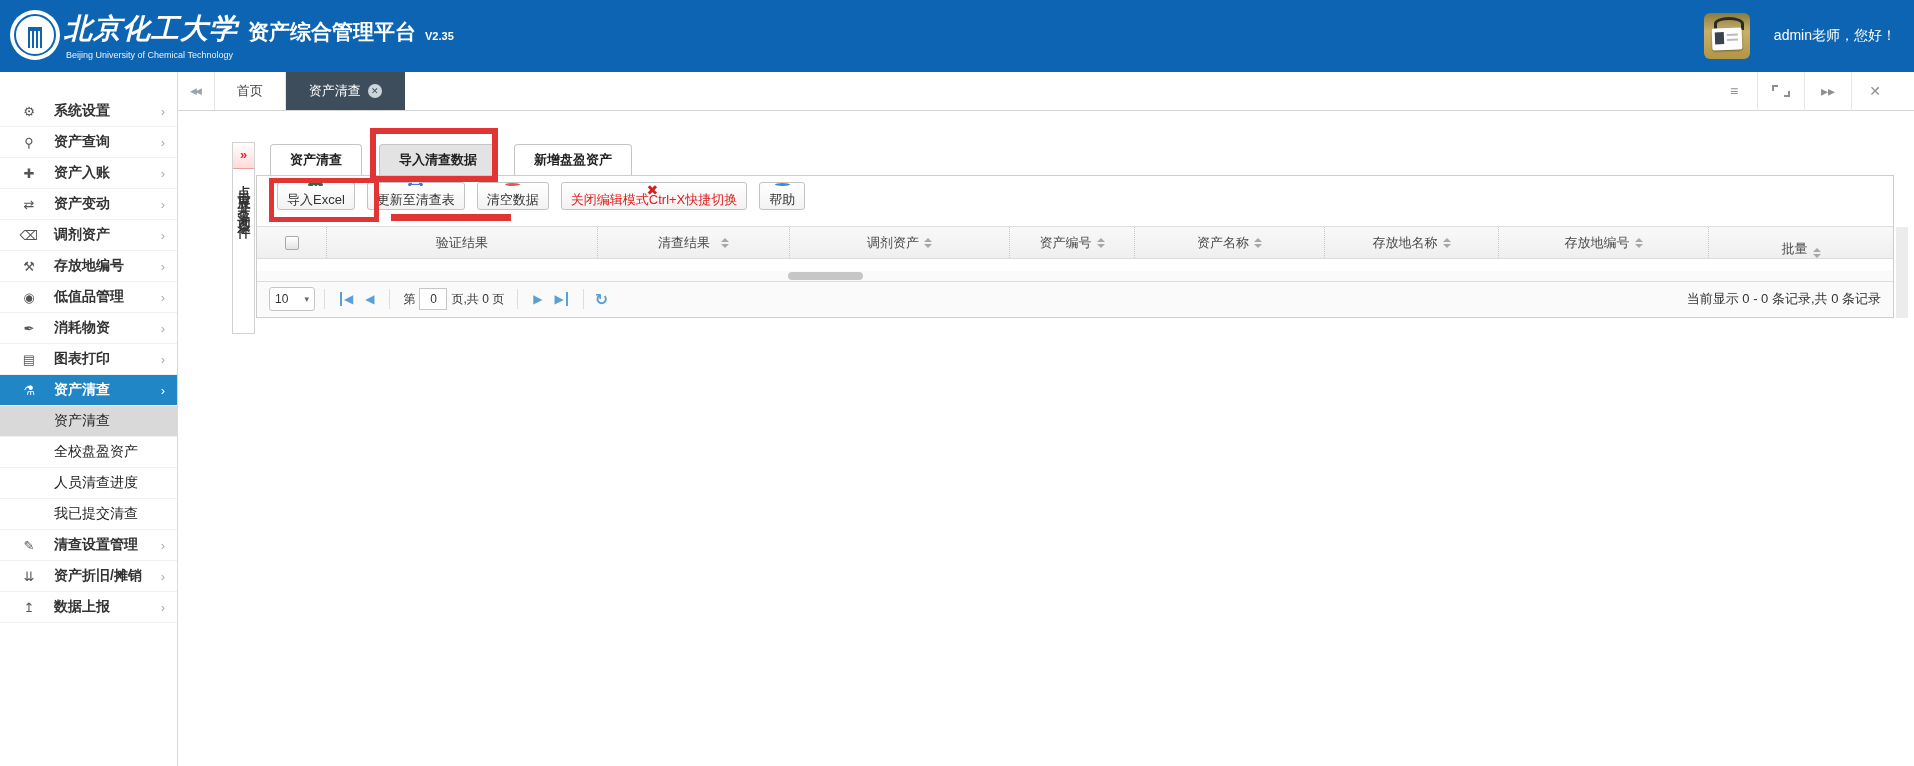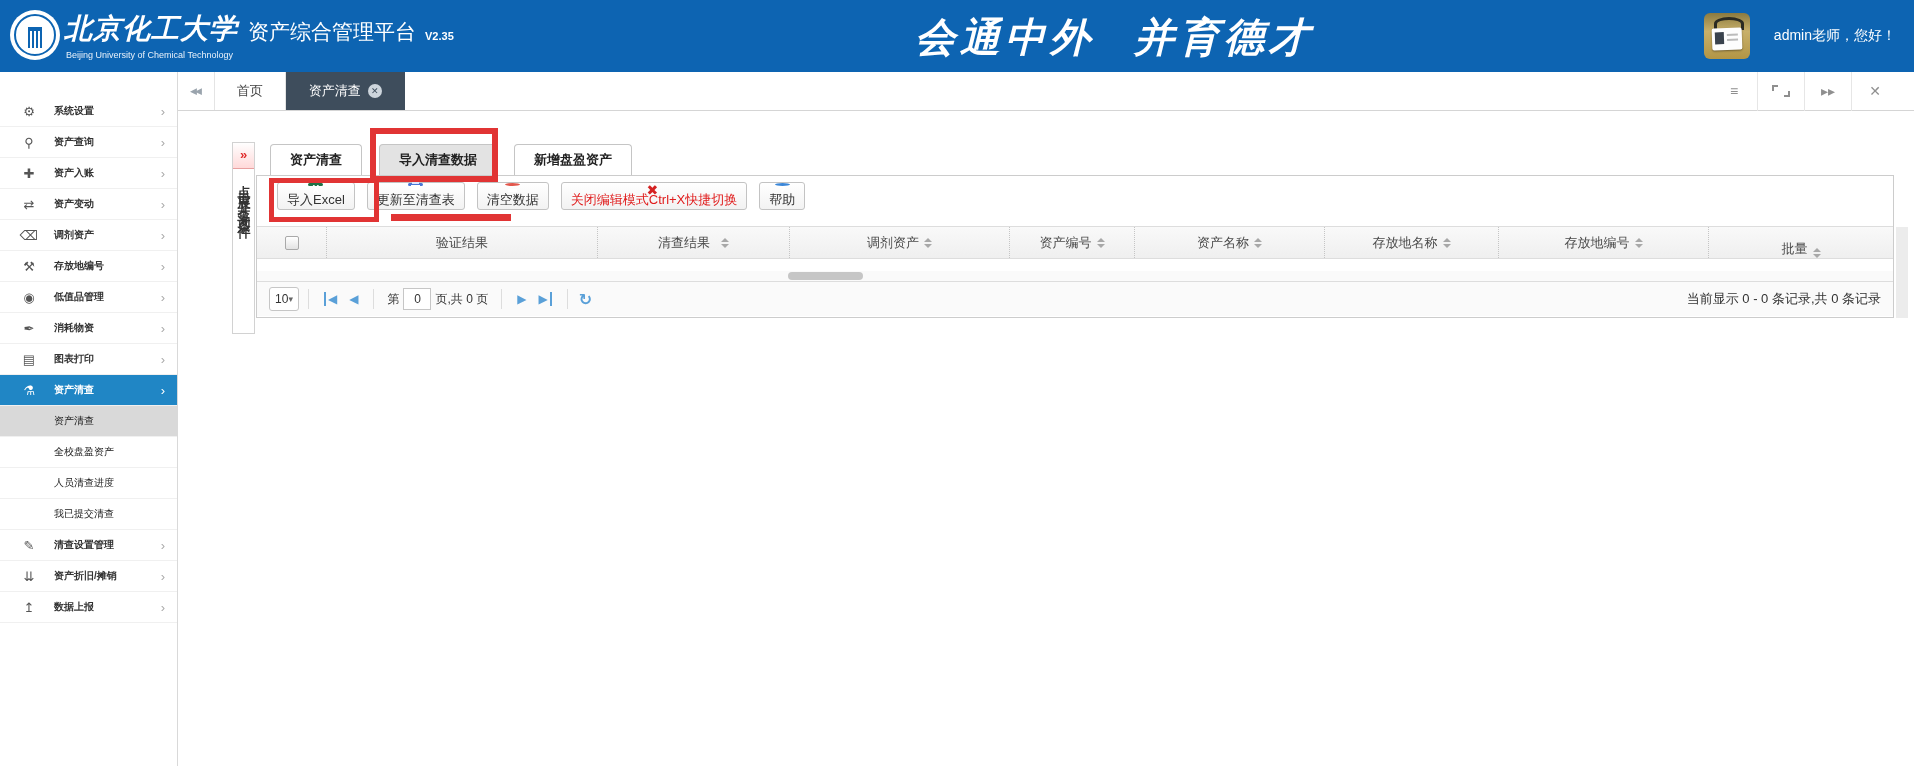--- a/index.html
+++ b/index.html
@@ -9,21 +9,21 @@
 
   
   .hdr { position:absolute; left:0; top:0; width:1914px; height:72px; background:#0d64b2; }
   .logo { position:absolute; left:10px; top:10px; width:50px; height:50px; background:#fff; border-radius:50%; }
   .logo::before { content:""; position:absolute; left:4px; top:4px; right:4px; bottom:4px; border:2px solid #0d64b2; border-radius:50%; }
   .logo::after { content:""; position:absolute; left:18px; top:17px; width:14px; height:17px;
       background:repeating-linear-gradient(90deg,#0d64b2 0 2px,#fff 2px 4px); border-top:4px solid #0d64b2; }
   .univ-cn { position:absolute; left:64px; top:10px; color:#fff; font-size:28px; font-weight:bold; font-style:italic;
       font-family:"DejaVu Serif","Liberation Serif",serif; letter-spacing:1px; white-space:nowrap; }
   .univ-en { position:absolute; left:66px; top:50px; color:#e8f1fa; font-size:9px; font-weight:normal; white-space:nowrap; }
-  .app-title { position:absolute; left:248px; top:18px; color:#fff; font-size:21px; font-weight:normal; white-space:nowrap; }
+  .app-title { position:absolute; left:248px; top:18px; color:#fff; font-size:21px; font-weight:bold; white-space:nowrap; }
   .app-ver { position:absolute; left:425px; top:30px; color:#fff; font-size:11px; font-weight:bold; }
   .motto { position:absolute; left:915px; top:10px; color:#fff; font-size:40px; font-weight:bold; font-style:italic;
       font-family:"DejaVu Serif","Liberation Serif",serif; letter-spacing:5px; word-spacing:20px; white-space:nowrap; }
   .user { position:absolute; right:18px; top:12px; height:48px; display:flex; align-items:center; gap:24px; cursor:pointer; }
   .avatar { position:relative; width:46px; height:46px; border-radius:6px; background:linear-gradient(180deg,#8a7a40 0%,#c8b06a 40%,#b29545 100%); overflow:hidden; }
   .avatar::before { content:""; position:absolute; left:10px; top:4px; width:24px; height:10px; border:3px solid #2a2a22; border-bottom:none; border-radius:50% 50% 0 0; }
   .avatar .card { position:absolute; left:8px; top:15px; width:30px; height:22px; background:#fdfdfd; border-radius:2px; transform:rotate(-2deg);
       box-shadow:0 1px 2px rgba(0,0,0,.4); }
   .avatar .card::before { content:""; position:absolute; left:3px; top:4px; width:9px; height:12px; background:#39424d; }
   .avatar .card::after { content:""; position:absolute; left:15px; top:6px; width:11px; height:2px; background:#bbb; box-shadow:0 5px 0 #bbb; }
@@ -41,21 +41,21 @@
   .wsep { width:1px; height:39px; background:#e6e6e6; }
   .expando { height:16px; }
   .expando i { position:absolute; width:6px; height:6px; }
   .expando .c1 { left:14px; top:2px; border-top:2px solid #8f8f8f; border-left:2px solid #8f8f8f; }
   .expando .c2 { right:14px; bottom:2px; border-bottom:2px solid #8f8f8f; border-right:2px solid #8f8f8f; }
 
   
   .sidebar { position:absolute; left:0; top:72px; width:178px; height:694px; background:#fff; border-right:1px solid #d9d9d9; padding-top:24px; }
   .sb-item { position:relative; height:31px; display:flex; align-items:center; border-bottom:1px solid #f0f0f0; cursor:pointer; background:#fff; }
   .sb-ico { width:26px; margin-left:16px; text-align:center; font-size:13px; color:#555; }
-  .sb-label { margin-left:12px; font-size:10px; font-weight:bold; color:#333; white-space:nowrap; }
+  .sb-label { margin-left:12px; font-size:14px; font-weight:bold; color:#333; white-space:nowrap; }
   .sb-chev { position:absolute; right:12px; color:#aaa; font-size:13px; }
   .sb-item.active { background:#2086c5; }
   .sb-item.active .sb-ico, .sb-item.active .sb-label, .sb-item.active .sb-chev { color:#fff; }
   .sb-item.sub .sb-label { margin-left:54px; font-weight:normal; color:#222; }
   .sb-item.sub.selected { background:#d9d9d9; }
 
   
   .strip { position:absolute; left:232px; top:142px; width:23px; height:192px; background:#fff; border:1px solid #d2d2d2; }
   .strip-btn { width:21px; height:26px; background:linear-gradient(180deg,#fff,#ffd9d9); color:#e02b2b; border-bottom:1px solid #e8a0a0;
       font-size:13px; font-weight:bold; text-align:center; line-height:24px; cursor:pointer; }
@@ -93,21 +93,21 @@
   .sort { display:inline-flex; flex-direction:column; margin-left:5px; }
   .sort i { width:0; height:0; border-left:4px solid transparent; border-right:4px solid transparent; }
   .sort .up { border-bottom:4px solid #a8a8a8; margin-bottom:2px; }
   .sort .dn { border-top:4px solid #a8a8a8; }
 
   .gbody { height:12px; background:#fff; }
   .hscroll { position:relative; height:10px; background:#fafafa; }
   .hthumb { position:absolute; left:531px; top:1px; width:75px; height:8px; background:#c6c6c6; border-radius:4px; cursor:pointer; }
 
   .pager { display:flex; align-items:center; height:35px; border-top:1px solid #ddd; background:#fafafa; padding:0 12px; font-size:12px; color:#333; }
-  .psize { display:flex; align-items:center; justify-content:space-between; width:30px; height:24px; border:1px solid #c6c6c6; border-radius:3px;
+  .psize { display:flex; align-items:center; justify-content:space-between; width:46px; height:24px; border:1px solid #c6c6c6; border-radius:3px;
       background:#fff; padding:0 5px; cursor:pointer; font-size:12px; }
   .psize .caret { color:#666; font-size:9px; }
   .psep { width:1px; height:20px; background:#ddd; margin:0 9px; }
   .pbtn { color:#5aa0d8; font-size:12px; margin:0 6px; cursor:pointer; }
   .pbtn.pfirst { border-left:2px solid #5aa0d8; padding-left:2px; }
   .pbtn.plast { border-right:2px solid #5aa0d8; padding-right:2px; }
   .pbtn.refresh { font-size:16px; font-weight:bold; margin:0 2px; }
   .ptext { margin:0 4px; white-space:nowrap; }
   .pinput { width:28px; height:22px; border:1px solid #c6c6c6; text-align:center; font-size:12px; color:#333; background:#fff; }
   .summary { margin-left:auto; font-size:13px; color:#333; white-space:nowrap; }
@@ -124,21 +124,20 @@
 <body>
 
 <div id="app">
 
   <div class="hdr">
     <div class="logo"></div>
     <div class="univ-cn">北京化工大学</div>
     <div class="univ-en">Beijing University of Chemical Technology</div>
     <div class="app-title">资产综合管理平台</div>
     <div class="app-ver">V2.35</div>
-    <div class="motto">会通中外 并育德才</div>
     <div class="user">
       <div class="avatar">
           <div class="card"></div>
         </div>
       <span class="greet">admin老师，您好！</span>
     </div>
   </div>
 
   <div class="tabbar">
     <span class="tb-collapse">◀◀</span>

